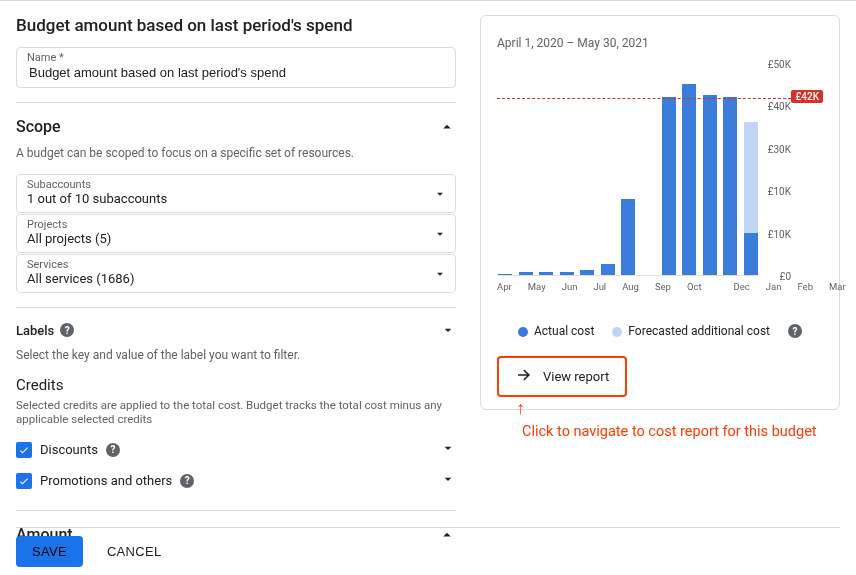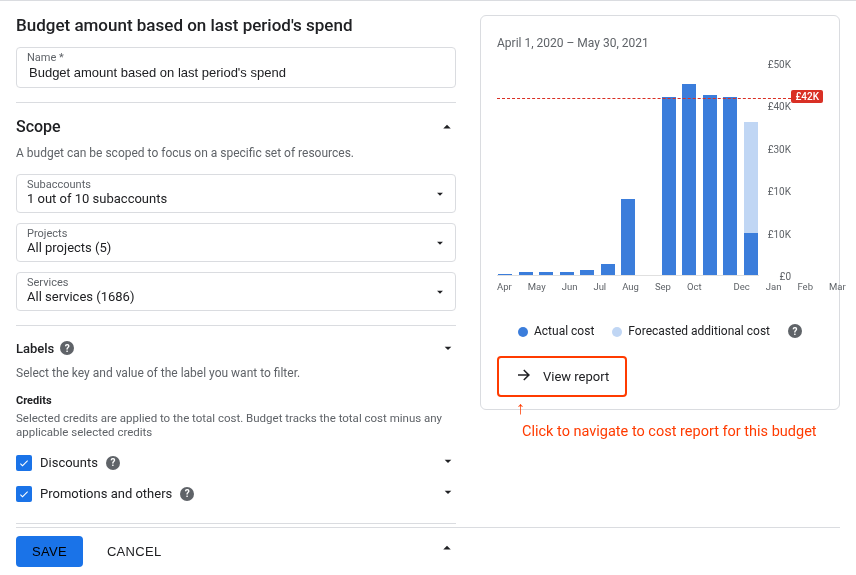--- a/index.html
+++ b/index.html
@@ -34,21 +34,21 @@
   h1.title{
     margin:0 0 12px 0;
     font-size:17px;
     font-weight:500;
   }
   .field{
     position:relative;
     border:1px solid var(--border);
     border-radius:4px;
     padding:16px 10px 6px 10px;
-    margin-bottom:10px;
+    margin-bottom:1px;
   }
   .field .floating{
     position:absolute;top:3px;left:10px;
     font-size:11px;color:var(--muted);
   }
   .field input.ti{
     border:0;outline:0;width:100%;font-size:13px;color:var(--text);
     background:transparent;
   }
   .select .chev{
@@ -213,21 +213,21 @@
       </span>
       <span>
         <svg width="16" height="16" viewBox="0 0 24 24">
             <path d="M7 10l5 5 5-5z" fill="#202124"></path>
           </svg>
       </span>
     </div>
     <p class="desc" style="">Select the key and value of the label you want to filter.</p>
 
     <div class="credits-block">
-      <div style="font-weight:700;font-size:11px">Credits</div>
+      <div style="font-weight:400;font-size:15px">Credits</div>
       <p class="cdesc">Selected credits are applied to the total cost. Budget tracks the total cost minus any applicable selected credits</p>
 
       <div class="check-row">
         <span class="l">
           <span class="cbx">
             <svg width="12" height="12" viewBox="0 0 24 24">
                 <path d="M9 16.2l-3.5-3.5L4 14.2 9 19l11-11-1.4-1.4z" fill="#fff"></path>
               </svg>
           </span>
           <span>Discounts</span>

